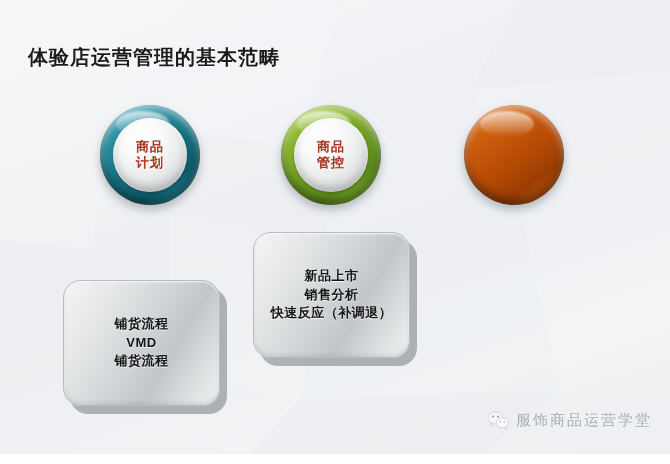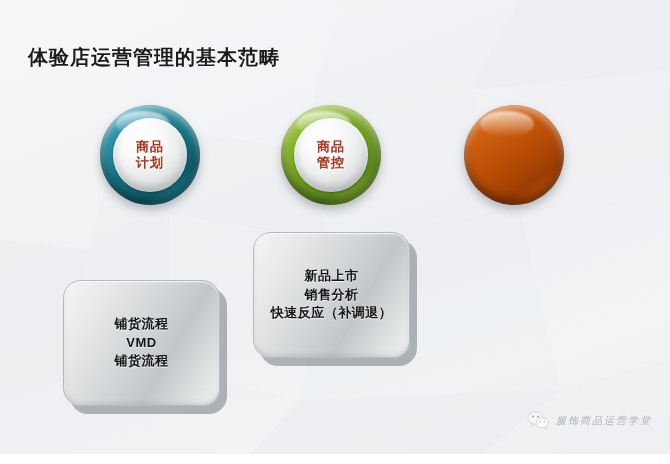--- a/index.html
+++ b/index.html
@@ -145,25 +145,24 @@
   #watermark {
     position: absolute;
     right: 18px;
     bottom: 24px;
     display: flex;
     align-items: center;
     gap: 7px;
     opacity: .72;
   }
   #watermark .wm-text {
-    font-size: 10px;
+    font-size: 15px;
     color: #8f949a;
     letter-spacing: 2px;
     font-weight: normal;
-    font-style: italic;
   }
   .wechat-icon { display:block; }
 </style>
 </head>
 <body>
 
 <div id="slide">
 
   <div class="facets">
     <svg viewBox="0 0 670 464" xmlns="http://www.w3.org/2000/svg">

